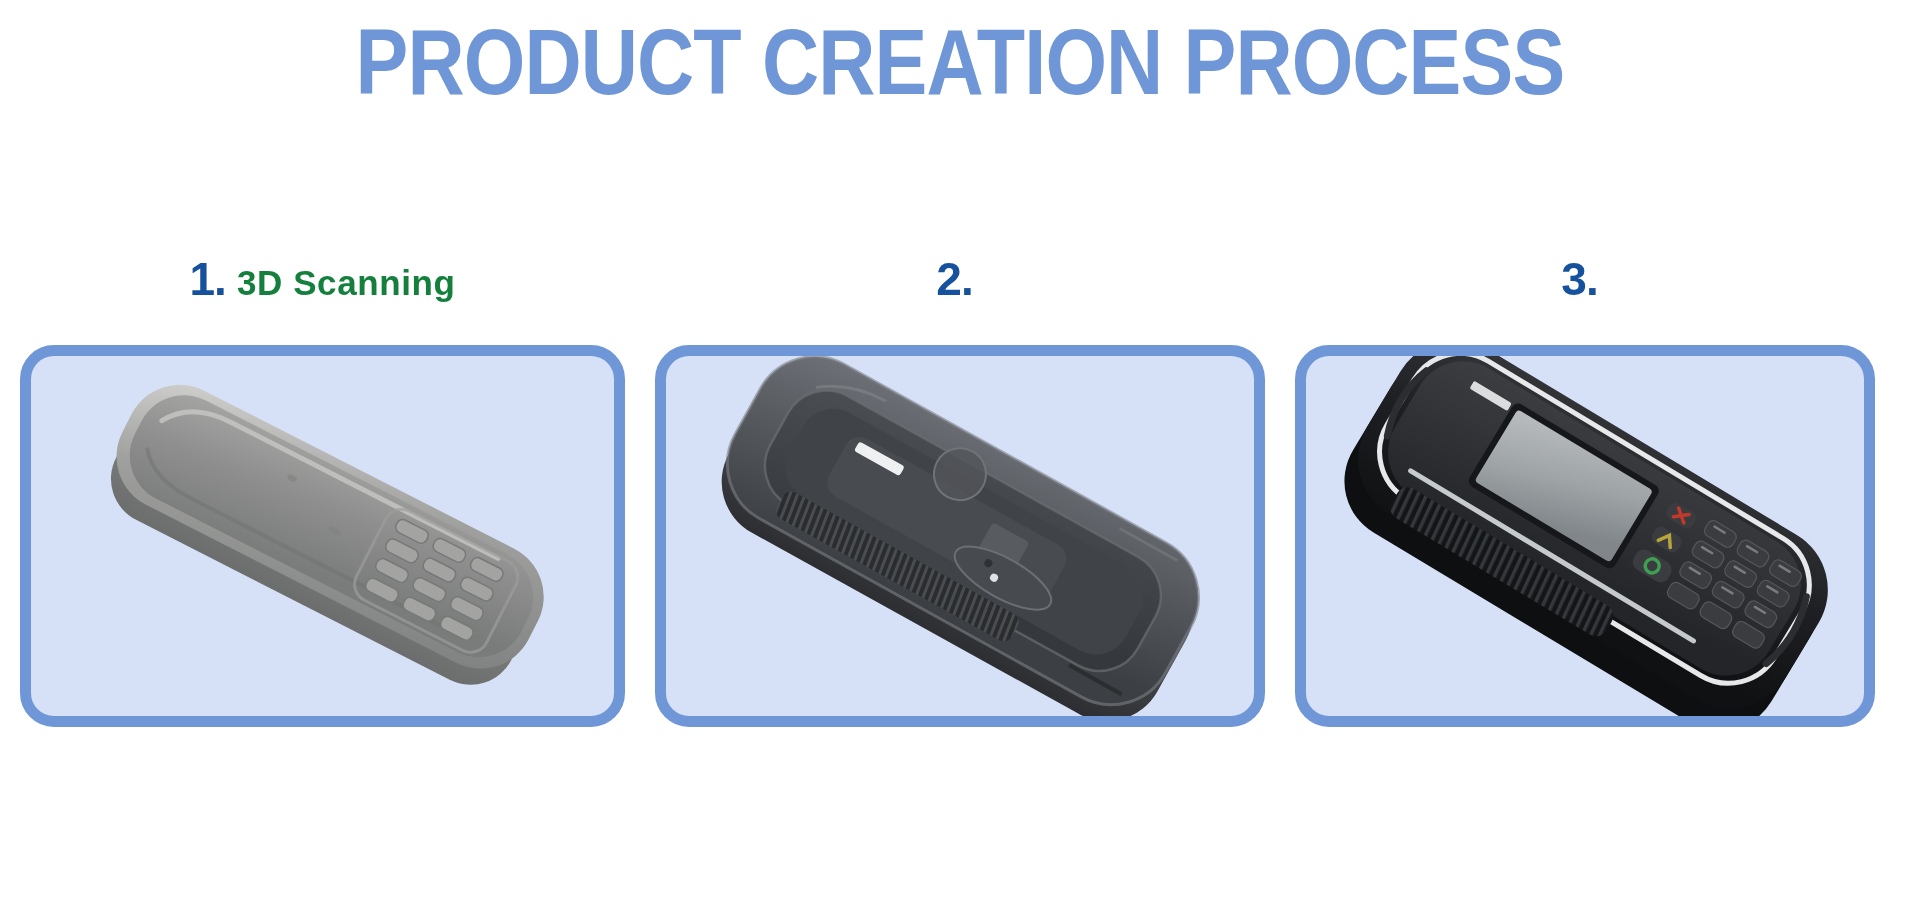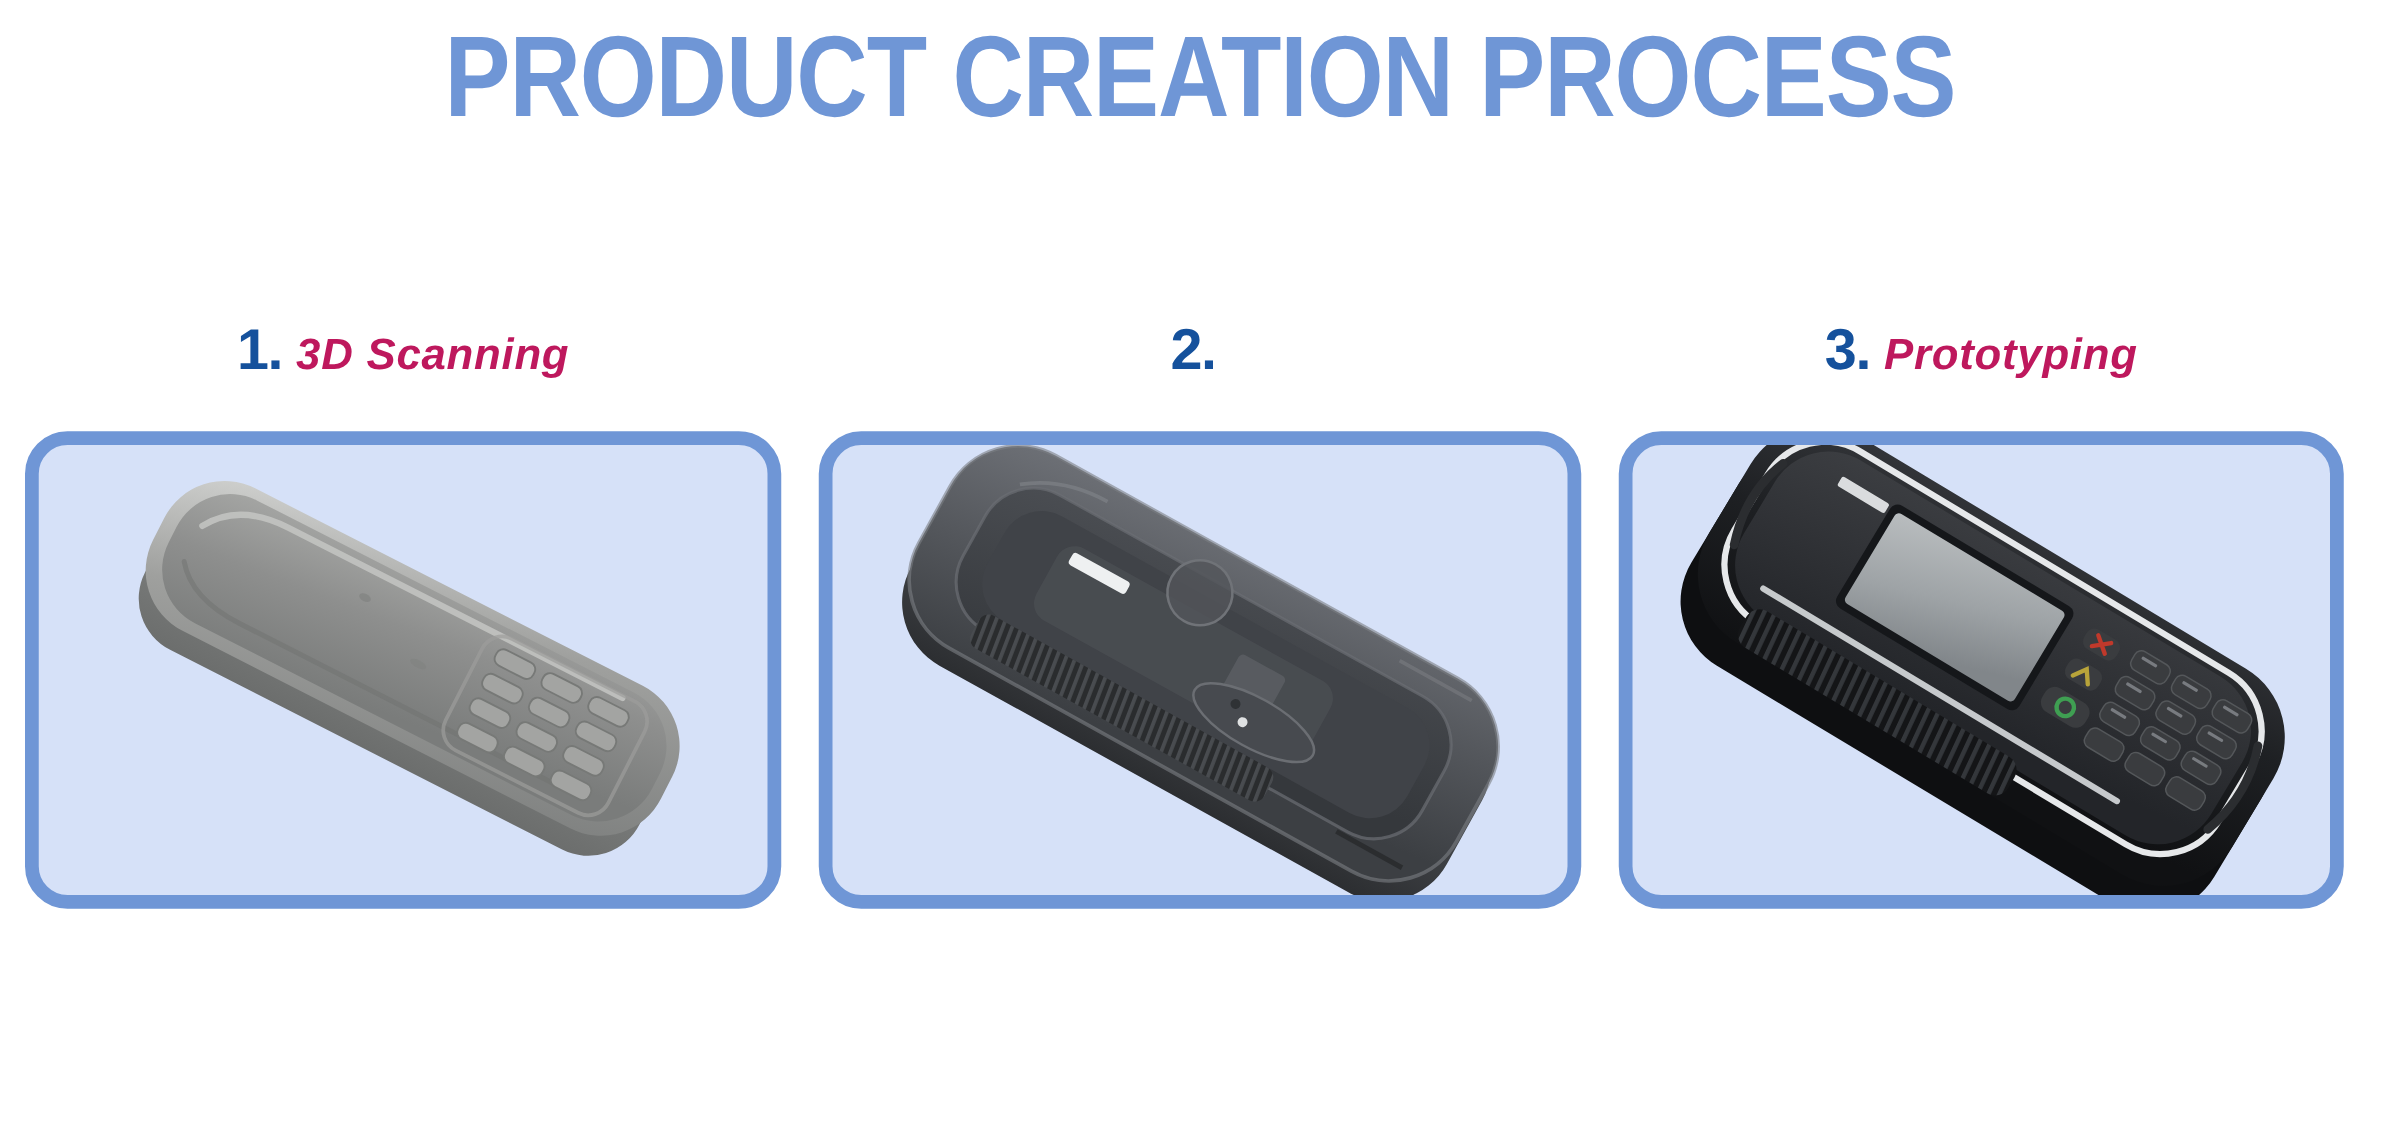--- a/index.html
+++ b/index.html
@@ -71,23 +71,22 @@
   .step-num {
     font-size: 46px;
     font-weight: bold;
     color: #15519c;
     letter-spacing: -1px;
     margin-right: 11px;
   }
   .step-title {
     font-size: 35px;
     font-weight: bold;
-    color: #be185d;
+    color: #15803d;
     letter-spacing: 0.6px;
-    font-style: italic;
   }
 
   
   .card {
     position: relative;
     margin-top: 31px;
     height: 382px;
     box-sizing: border-box;
     background: #d6e1f8;
     border: 11px solid #6f96d6;
@@ -233,21 +232,20 @@
               <path d="M452 240 h60" fill="none" stroke="#1f2123" stroke-width="4" opacity="0.6"></path>
             </g>
           </svg>
         </div>
       </div>
     </div>
 
     <div class="step step-3">
       <div class="step-label">
         <span class="step-num">3.</span>
-        <span class="step-title">Prototyping</span>
       </div>
       <div class="card">
         <div class="card-media">
           <svg viewBox="0 0 558 360" preserveAspectRatio="xMidYMid meet">
             <defs>
               <linearGradient id="s3body" x1="0" y1="0" x2="0.2" y2="1">
                 <stop offset="0%" stop-color="#34363a"></stop>
                 <stop offset="45%" stop-color="#1e2023"></stop>
                 <stop offset="100%" stop-color="#101113"></stop>
               </linearGradient>

